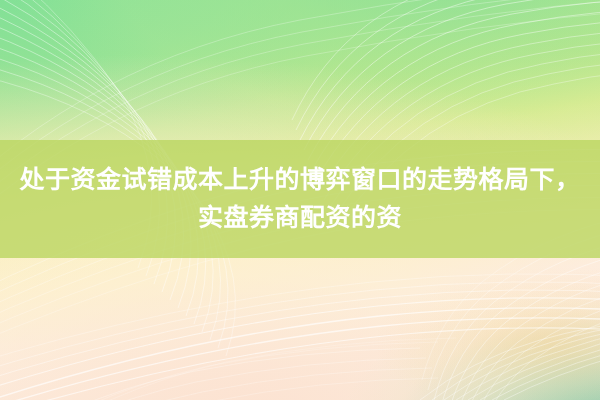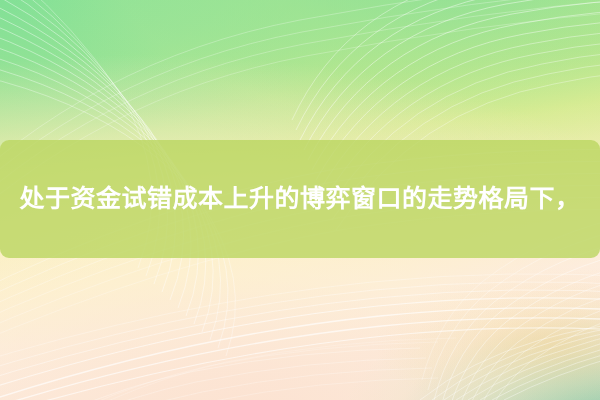--- a/index.html
+++ b/index.html
@@ -113,21 +113,20 @@
     position: absolute;
     left: 0;
     right: 0;
     top: 140px;
     height: 118px;
     background: rgba(186,214,96,0.80);
     display: flex;
     flex-direction: column;
     align-items: center;
     justify-content: center;
-    border-radius: 9px;
   }
 
   .band-line {
     color: #ffffff;
     font-size: 25px;
     font-weight: 700;
     line-height: 38px;
     letter-spacing: 0.5px;
     white-space: nowrap;
     text-align: center;
@@ -242,15 +241,16 @@
           <path d="M 492 400 Q 542 372 612 352 Q 642 338 672 336"></path>
           <path d="M 504 400 Q 554 374 624 354 Q 650 340 680 338"></path>
         </g>
 
       </g>
     </svg>
   </div>
 
   <div class="text-band">
     <div class="band-line">处于资金试错成本上升的博弈窗口的走势格局下，</div>
+    <div class="band-line">实盘券商配资的资</div>
   </div>
 
 </div>
 
 </body></html>

